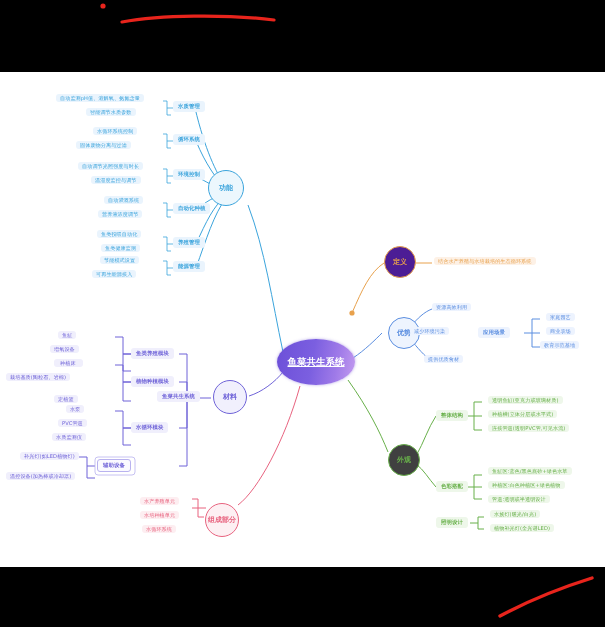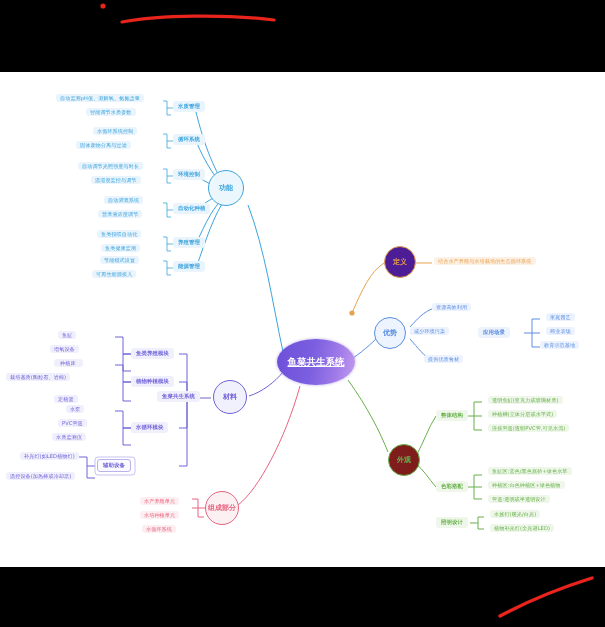--- a/index.html
+++ b/index.html
@@ -20,21 +20,21 @@
           background:linear-gradient(100deg,#6c4fd8 0%,#7b5fe0 45%,#9f7ae8 75%,#c49cf0 100%);
           color:#fff;font-size:9.5px;font-weight:bold;
           text-decoration:underline;box-shadow:0 0 3px rgba(110,80,210,.5);}
   .c-blue .lab{background:#eaf4fd;color:#3ba4dc;}
   .c-blue .circ{background:#ecf7fd;color:#3ba4dc;border:1.3px solid #3ba4dc;}
   .c-orange .lab{background:#fdf1e6;color:#e8a14c;}
   .c-orange .circ{background:#4c1d95;color:#e8a14c;border:1.3px solid #e8a14c;}
   .c-lblue .lab{background:#edf3fe;color:#5b8ee0;}
   .c-lblue .circ{background:#eef4fe;color:#5b8ee0;border:1.3px solid #5b8ee0;}
   .c-green .lab{background:#eef7ea;color:#68b04a;}
-  .c-green .circ{background:#7f1d1d;color:#68b04a;border:1.3px solid #68b04a;}
+  .c-green .circ{background:#404040;color:#68b04a;border:1.3px solid #68b04a;}
   .c-pink .lab{background:#fdeef1;color:#e8637f;}
   .c-pink .circ{background:#fdf0f3;color:#e8637f;border:1.3px solid #e8637f;}
   .c-purple .lab{background:#f0effc;color:#6f63d8;}
   .c-purple .circ{background:#f1f0fd;color:#6f63d8;border:1.3px solid #6f63d8;}
   .c-purple .lab.box{border:1px solid #b9b2ef;background:#fafaff;}
   .stroke-red{stroke:#e8241c;stroke-linecap:round;fill:none;}
   .dot-red{fill:#e8241c;}
 </style>
 </head>
 <body>
@@ -138,21 +138,21 @@
     <div class="node lab" style="left:100px;top:256px;">节能模式设置</div>
     <div class="node lab" style="left:92px;top:270px;">可再生能源接入</div>
   </div>
 
   <div class="c-orange">
     <div class="node circ" style="left:384px;top:246px;width:32px;height:32px;">定义</div>
     <div class="node lab" style="left:434px;top:257px;">结合水产养殖与水培栽培的生态循环系统</div>
   </div>
 
   <div class="c-lblue">
-    <div class="node circ" style="left:374px;top:317px;width:32px;height:32px;">优势</div>
+    <div class="node circ" style="left:388px;top:317px;width:32px;height:32px;">优势</div>
     <div class="node lab" style="left:432px;top:303px;">资源高效利用</div>
     <div class="node lab" style="left:410px;top:327px;">减少环境污染</div>
     <div class="node lab" style="left:424px;top:355px;">提供优质食材</div>
 
     <div class="node lab l2" style="left:478px;top:327px;">应用场景</div>
     <div class="node lab" style="left:546px;top:313px;">家庭园艺</div>
     <div class="node lab" style="left:546px;top:327px;">商业农场</div>
     <div class="node lab" style="left:540px;top:341px;">教育示范基地</div>
   </div>
 
@@ -168,21 +168,21 @@
     <div class="node lab" style="left:488px;top:467px;">鱼缸区:蓝色/黑色底砂+绿色水草</div>
     <div class="node lab" style="left:488px;top:481px;">种植区:白色种植区+绿色植物</div>
     <div class="node lab" style="left:488px;top:495px;">管道:透明或半透明设计</div>
 
     <div class="node lab l2" style="left:436px;top:517px;">照明设计</div>
     <div class="node lab" style="left:490px;top:510px;">水族灯(暖光/白光)</div>
     <div class="node lab" style="left:490px;top:524px;">植物补光灯(全光谱LED)</div>
   </div>
 
   <div class="c-pink">
-    <div class="node circ" style="left:205px;top:491px;width:34px;height:34px;">组成部分</div>
+    <div class="node circ" style="left:205px;top:503px;width:34px;height:34px;">组成部分</div>
     <div class="node lab" style="left:140px;top:497px;">水产养殖单元</div>
     <div class="node lab" style="left:140px;top:511px;">水培种植单元</div>
     <div class="node lab" style="left:142px;top:525px;">水循环系统</div>
   </div>
 
   <div class="c-purple">
     <div class="node circ" style="left:213px;top:380px;width:34px;height:34px;">材料</div>
     <div class="node lab l2" style="left:157px;top:391px;">鱼菜共生系统</div>
 
     <div class="node lab l2" style="left:131px;top:348px;">鱼类养殖模块</div>

